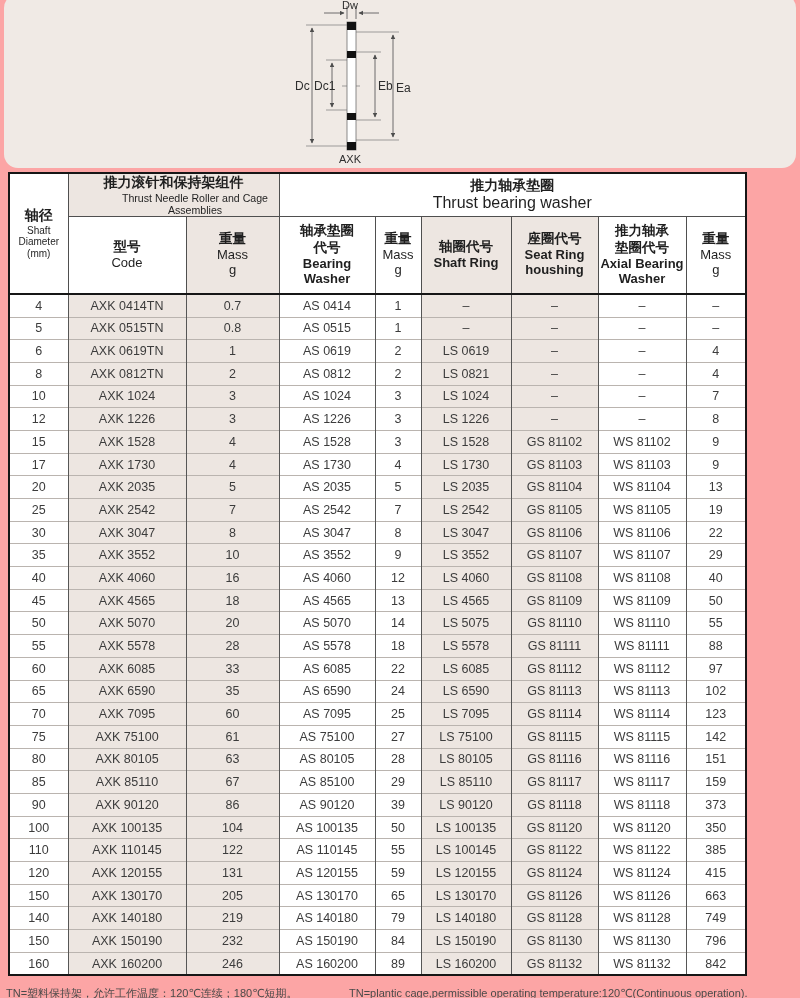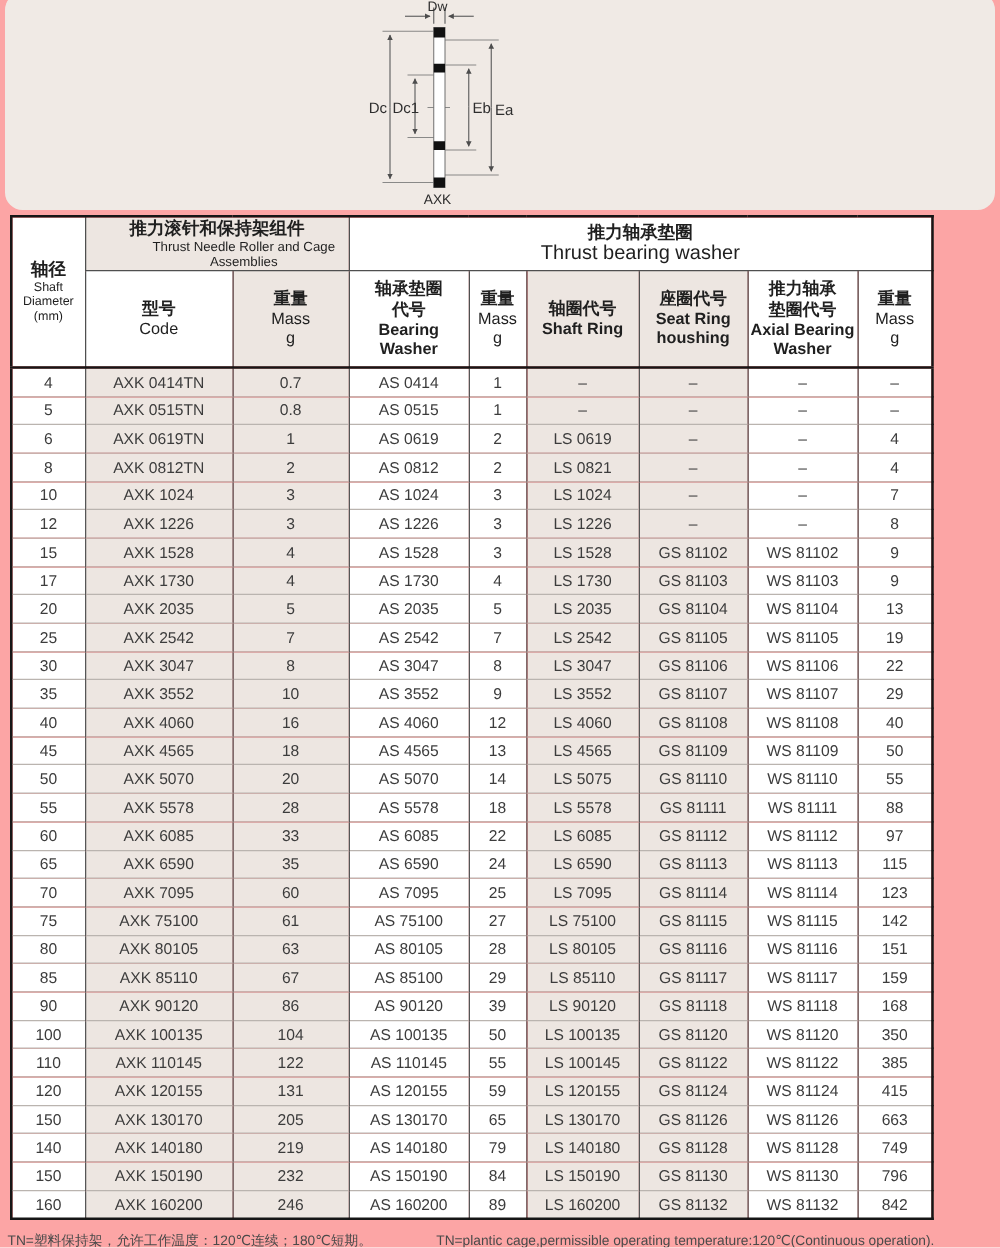--- a/index.html
+++ b/index.html
@@ -355,21 +355,21 @@
         </tr>
         <tr>
           <td class="white">65</td>
           <td class="beige">AXK 6590</td>
           <td class="beige">35</td>
           <td class="white">AS 6590</td>
           <td class="white">24</td>
           <td class="beige">LS 6590</td>
           <td class="beige">GS 81113</td>
           <td class="white">WS 81113</td>
-          <td class="white">115</td>
+          <td class="white">102</td>
         </tr>
         <tr>
           <td class="white">70</td>
           <td class="beige">AXK 7095</td>
           <td class="beige">60</td>
           <td class="white">AS 7095</td>
           <td class="white">25</td>
           <td class="beige">LS 7095</td>
           <td class="beige">GS 81114</td>
           <td class="white">WS 81114</td>
@@ -410,21 +410,21 @@
         </tr>
         <tr>
           <td class="white">90</td>
           <td class="beige">AXK 90120</td>
           <td class="beige">86</td>
           <td class="white">AS 90120</td>
           <td class="white">39</td>
           <td class="beige">LS 90120</td>
           <td class="beige">GS 81118</td>
           <td class="white">WS 81118</td>
-          <td class="white">168</td>
+          <td class="white">373</td>
         </tr>
         <tr>
           <td class="white">100</td>
           <td class="beige">AXK 100135</td>
           <td class="beige">104</td>
           <td class="white">AS 100135</td>
           <td class="white">50</td>
           <td class="beige">LS 100135</td>
           <td class="beige">GS 81120</td>
           <td class="white">WS 81120</td>

